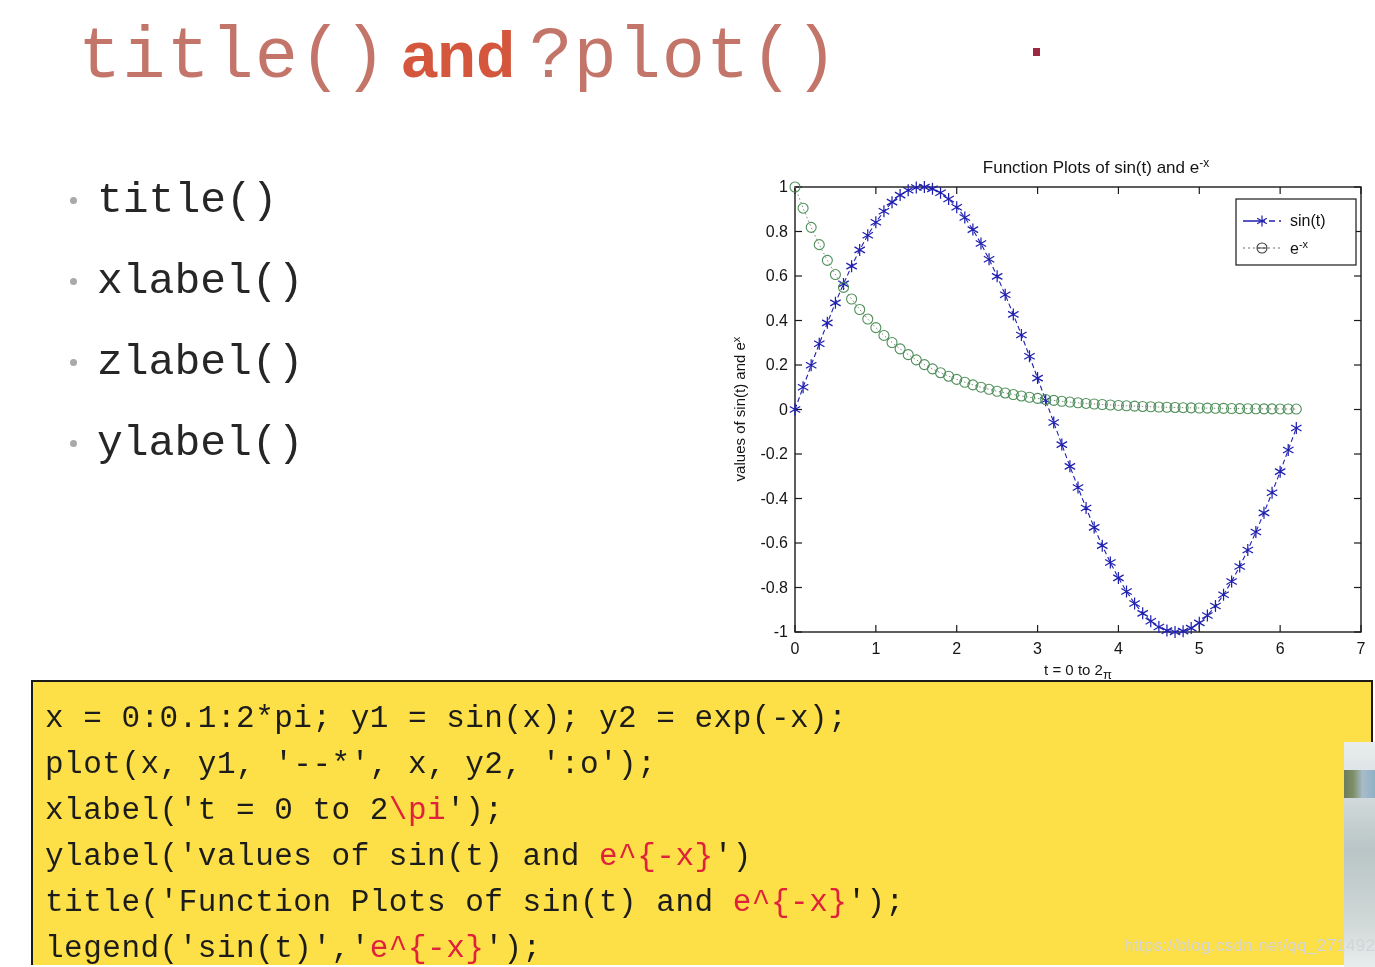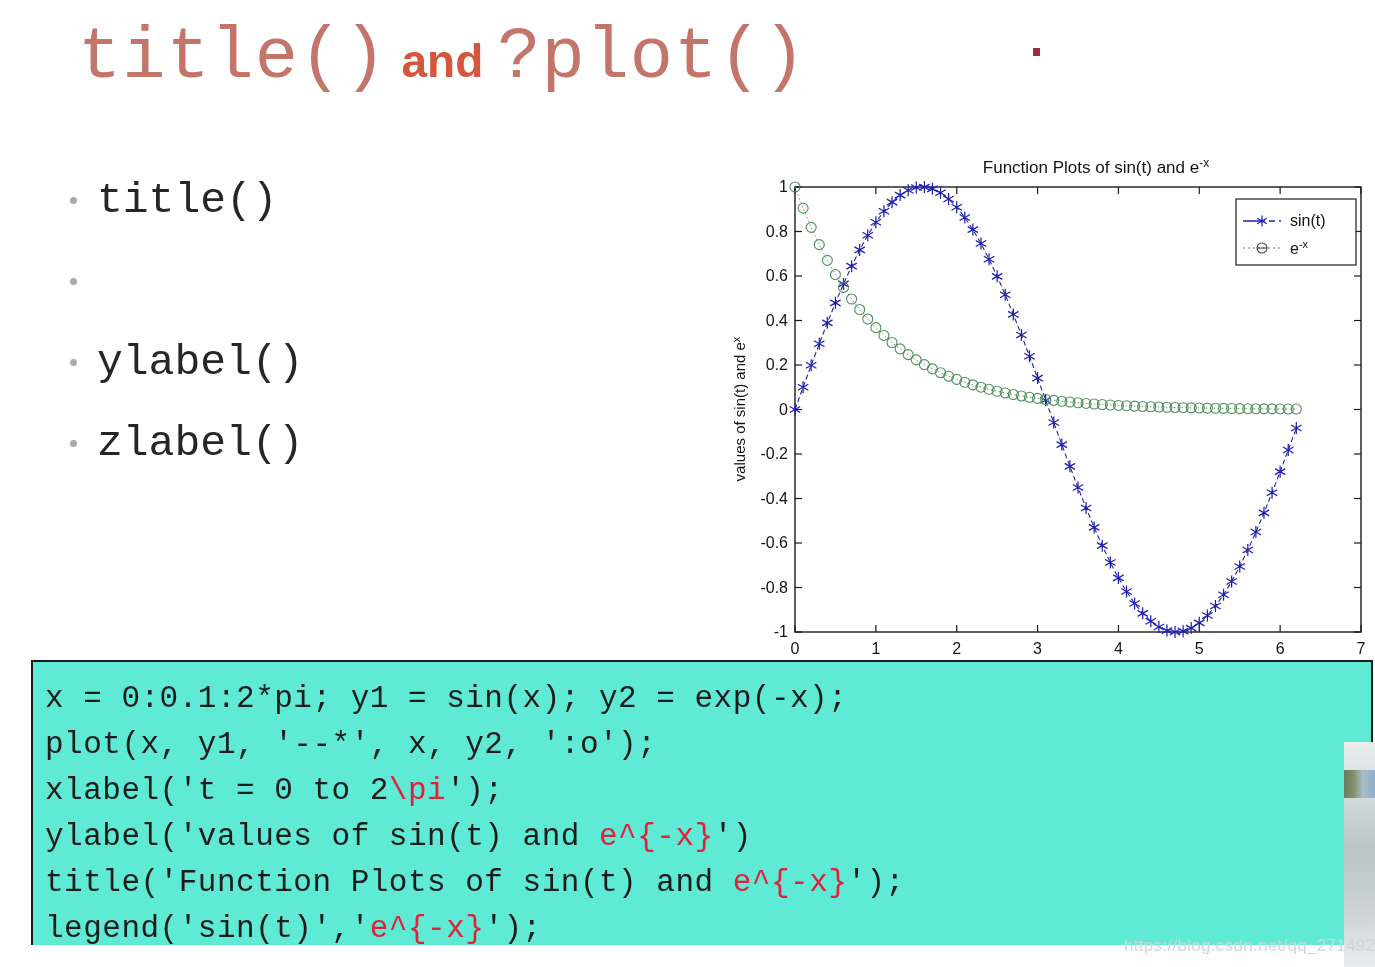--- a/index.html
+++ b/index.html
@@ -25,21 +25,21 @@
   }
   #slide-title .t-mono {
     font-family: "Liberation Mono", monospace;
     font-size: 72px;
     color: #c4756a;
     letter-spacing: 1px;
   }
   #slide-title .t-and {
     font-family: "Liberation Sans", sans-serif;
     font-weight: bold;
-    font-size: 46px;
+    font-size: 64px;
     color: #d4563c;
     padding: 0 14px;
   }
   #title-dot {
     position: absolute;
     left: 1033px;
     top: 48px;
     width: 7px;
     height: 8px;
     background: #9e2840;
@@ -80,27 +80,27 @@
     width: 645px;
     height: 540px;
     margin-top: 19px;
   }
   #figure svg { display: block; }
 
   
   #code-box {
     position: absolute;
     left: 31px;
-    top: 660px;
+    top: 680px;
     width: 1342px;
     height: 285px;
     border: 2px solid #1a1a1a;
     border-bottom: none;
     box-sizing: border-box;
-    background: #5eead4;
+    background: #fde047;
     overflow: hidden;
   }
   #code-lines {
     font-family: "Liberation Mono", monospace;
     font-size: 31px;
     line-height: 46px;
     color: #1c1c1c;
     padding: 14px 0 0 12px;
     white-space: pre;
     letter-spacing: 0.5px;
@@ -143,28 +143,29 @@
 </div>
 <div id="title-dot"></div>
 
 <div id="bullet-list">
   <div class="bullet-row">
     <span class="bullet-dot"></span>
     <span class="bullet-text">title()</span>
   </div>
   <div class="bullet-row">
     <span class="bullet-dot"></span>
+    <span class="bullet-text">xlabel()</span>
+  </div>
+  <div class="bullet-row">
+    <span class="bullet-dot"></span>
+    <span class="bullet-text">zlabel()</span>
   </div>
   <div class="bullet-row">
     <span class="bullet-dot"></span>
     <span class="bullet-text">ylabel()</span>
-  </div>
-  <div class="bullet-row">
-    <span class="bullet-dot"></span>
-    <span class="bullet-text">zlabel()</span>
   </div>
 </div>
 
 <div id="figure">
   <svg width="645" height="540" viewBox="0 0 645 540">
 
     <text id="fig-title" x="368" y="22" font-family="Liberation Sans, sans-serif" font-size="17" fill="#141414" text-anchor="middle">
       <tspan id="fig-title-plain">Function Plots of sin(t) and e</tspan><tspan id="fig-title-sup" dy="-6" font-size="12">-x</tspan>
     </text>
 

